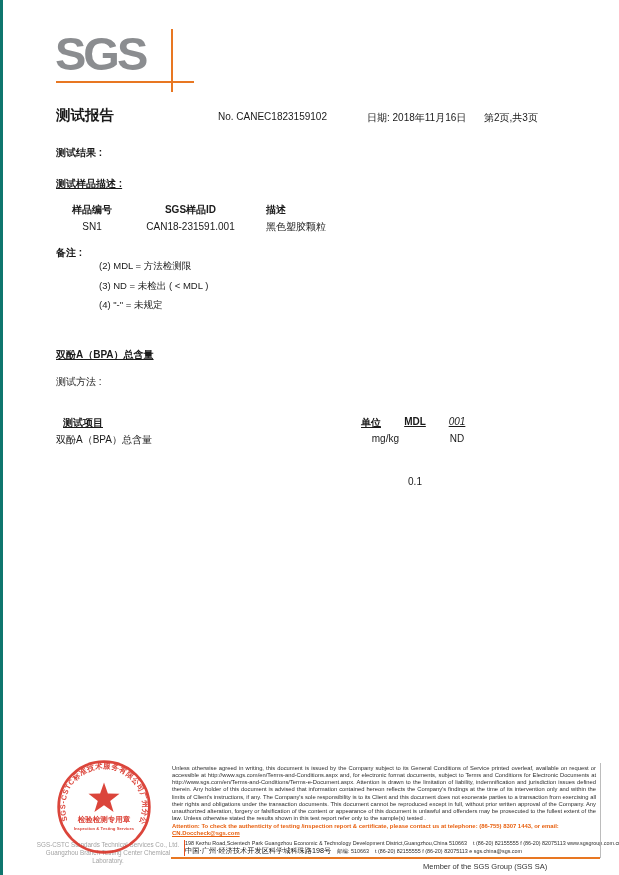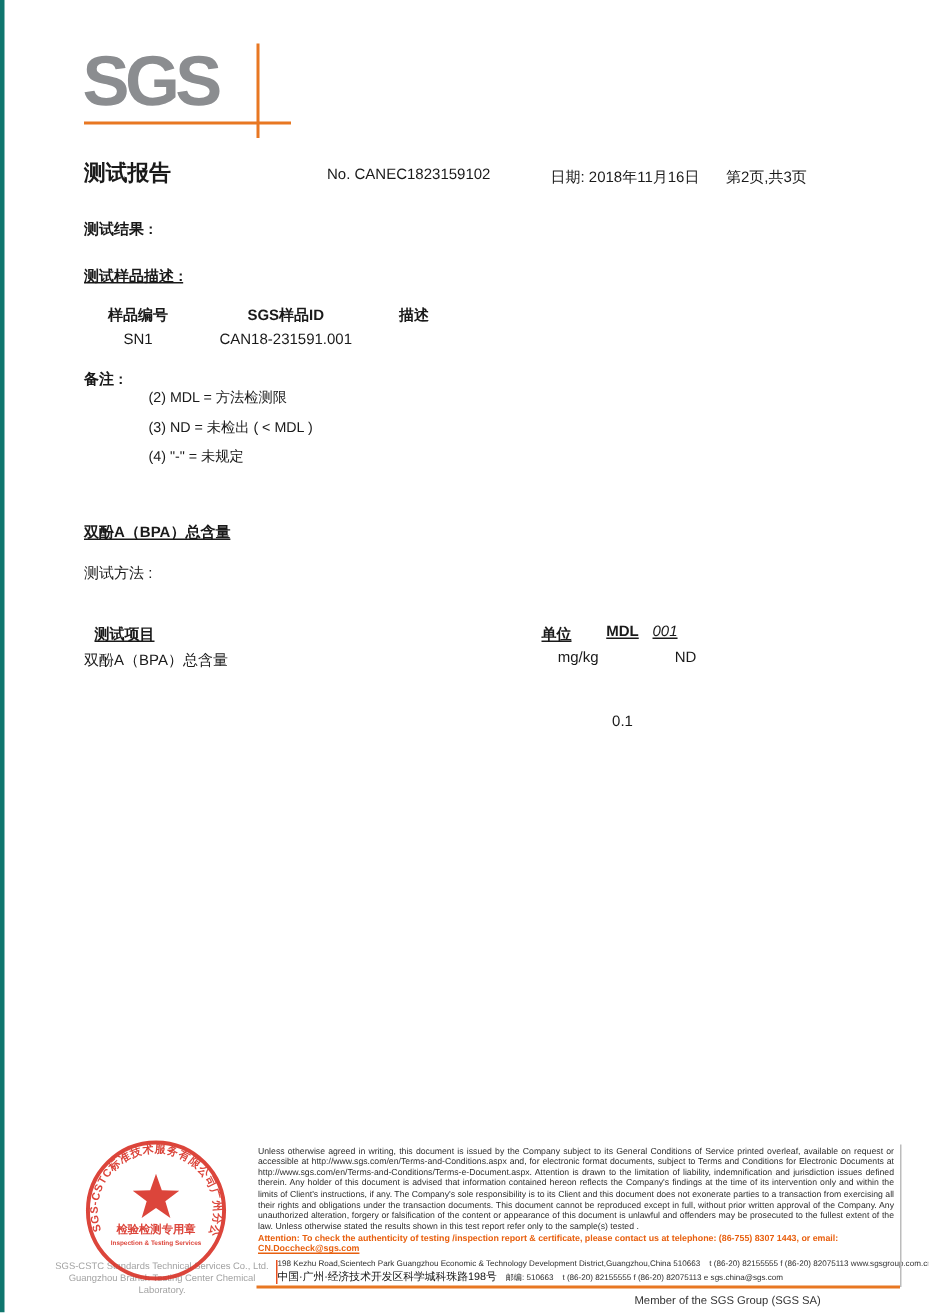--- a/index.html
+++ b/index.html
@@ -38,21 +38,21 @@
 
   .notes-list{left:96px;top:256px;font-size:9.5px;line-height:19.5px;}
 
   .method-text{left:117px;top:373px;width:462px;font-size:10px;line-height:21px;}
 
   .rt-cell{position:absolute;font-size:10px;}
   .rt-head{font-weight:bold;text-decoration:underline;}
   .rt-item-h{left:60px;top:416px;}
   .rt-unit-h{left:340px;top:416px;width:56px;text-align:center;}
   .rt-mdl-h{left:390px;top:416px;width:44px;text-align:center;}
-  .rt-001-h{left:432px;top:416px;width:44px;font-style:italic;font-weight:normal;}
+  .rt-001-h{left:432px;top:416px;width:44px;text-align:center;font-style:italic;font-weight:normal;}
   .rt-item{left:53px;top:433px;}
   .rt-unit{left:340px;top:433px;width:56px;text-align:right;}
   .rt-mdl{left:390px;top:433px;width:44px;text-align:center;margin-top:43px;}
   .rt-001{left:432px;top:433px;width:44px;text-align:center;}
 
   
   .company-lines{left:30px;top:841px;width:150px;font-size:6.3px;line-height:8px;color:#a3a3a3;text-align:center;}
   .stamp{left:50px;top:756px;width:102px;height:102px;opacity:0.92;}
   .footer-right{left:169px;top:765px;width:424px;}
   .disclaimer{font-size:5.8px;line-height:7.15px;text-align:justify;color:#2e2e2e;margin:0;}
@@ -86,20 +86,21 @@
 
   <div class="abs sample-table">
     <div class="st-row st-head">
       <span class="st-c1">样品编号</span>
       <span class="st-c2">SGS样品ID</span>
       <span class="st-c3">描述</span>
     </div>
     <div class="st-row">
       <span class="st-c1">SN1</span>
       <span class="st-c2">CAN18-231591.001</span>
+      <span class="st-c3">黑色塑胶颗粒</span>
     </div>
   </div>
 
   <div class="abs sec-label notes-label">备注 :</div>
   <div class="abs notes-list">
     <div>(2) MDL = 方法检测限</div>
     <div>(3) ND = 未检出 ( &lt; MDL )</div>
     <div>(4) "-" = 未规定</div>
   </div>
 

